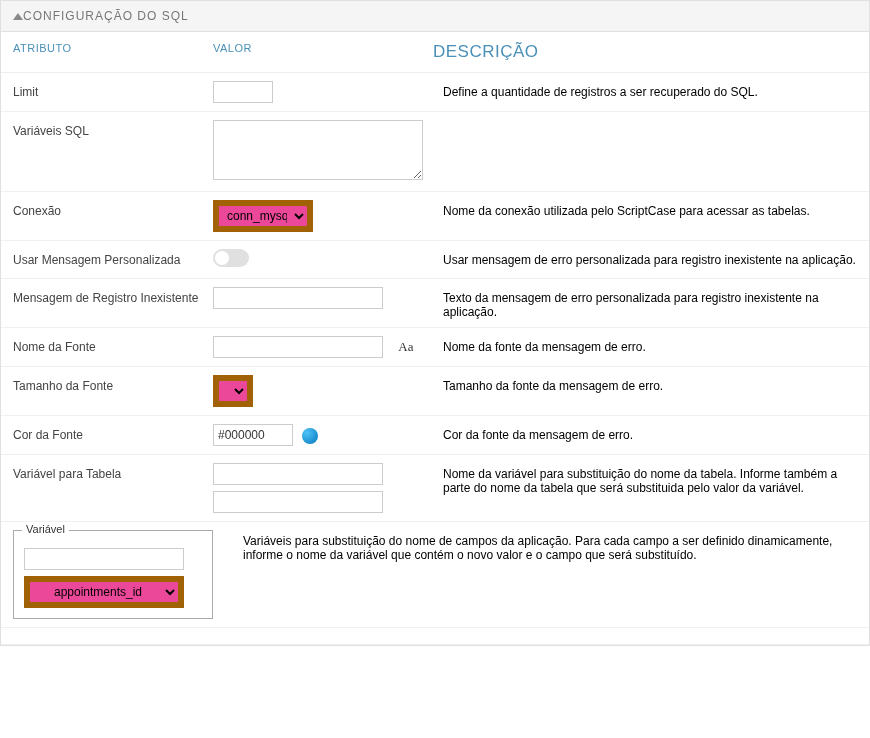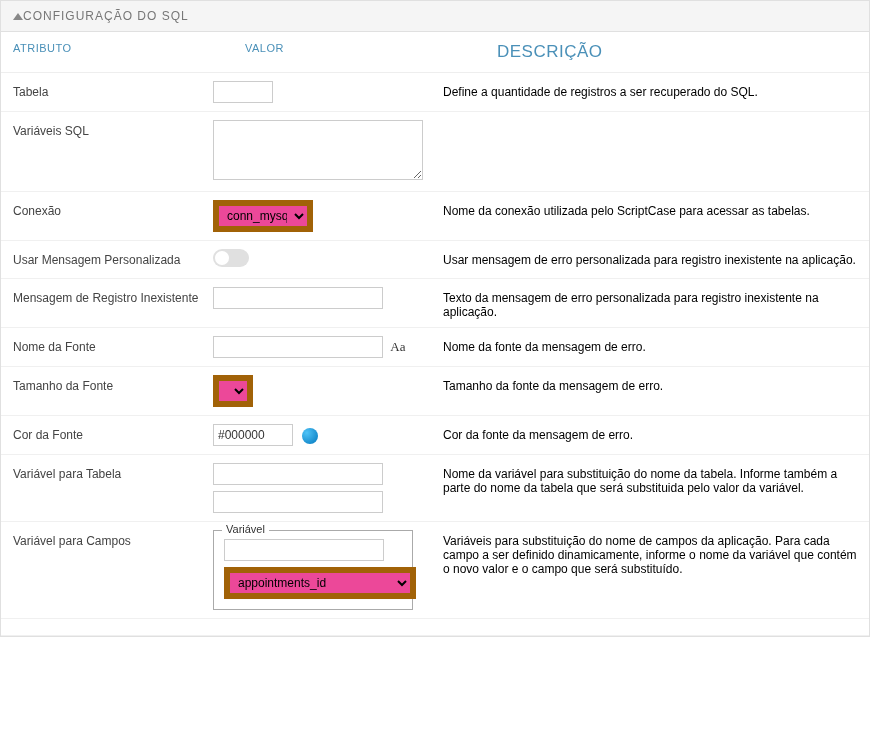--- a/index.html
+++ b/index.html
@@ -32,21 +32,20 @@
       height: 0;
       border-left: 5px solid transparent;
       border-right: 5px solid transparent;
       border-bottom: 7px solid #888;
       display: inline-block;
     }
     .columns-header {
       display: flex;
       padding: 10px 12px;
       border-bottom: 1px solid #eee;
-      gap: 32px;
     }
     .col-attr {
       width: 200px;
       color: #4a90b8;
       font-size: 11px;
       letter-spacing: 0.5px;
     }
     .col-val {
       width: 220px;
       color: #4a90b8;
@@ -141,54 +140,55 @@
       position: absolute;
       top: 2px;
     }
     .toggle.off .knob {
       left: 2px;
     }
     .icon-aa {
       font-family: serif;
       font-size: 13px;
       color: #333;
-      margin-left: 4px;
+      margin-left: 12px;
       cursor: pointer;
     }
     .icon-palette {
       display: inline-block;
       width: 16px;
       height: 16px;
       background: radial-gradient(circle at 30% 30%, #4fc3f7, #0277bd);
       border-radius: 50%;
       margin-left: 6px;
       cursor: pointer;
       vertical-align: middle;
     }
     .fieldset {
       border: 1px solid #aaa;
-      padding: 8px 10px 10px;
+      padding: 17px 10px 10px;
       width: 200px;
       position: relative;
     }
     .fieldset .legend {
       position: absolute;
       top: -8px;
       left: 8px;
       background: #fff;
       padding: 0 4px;
       font-size: 11px;
       color: #333;
     }
     .fieldset input {
       width: 160px;
       margin-bottom: 6px;
     }
     .fieldset select {
-      width: 192px;
+      width: 160px;
+      text-align: center;
     }
     .stack-inputs {
       display: flex;
       flex-direction: column;
       gap: 6px;
     }
   </style>
 </head>
 <body>
 
@@ -199,21 +199,21 @@
   </div>
 
   <div class="columns-header">
     <div class="col-attr">ATRIBUTO</div>
     <div class="col-val">VALOR</div>
     <div class="col-desc">DESCRIÇÃO</div>
   </div>
 
 
   <div class="row">
-    <div class="attr">Tabela</div>
+    <div class="attr">Limit</div>
     <div class="val">
       <input type="text" class="small" value="" style="">
     </div>
     <div class="desc">Define a quantidade de registros a ser recuperado do SQL.</div>
   </div>
 
   <div class="row">
     <div class="attr">Variáveis SQL</div>
     <div class="val">
       <textarea class="prep-area" style=""></textarea>
@@ -282,21 +282,20 @@
     <div class="val">
       <div class="stack-inputs">
         <input type="text" class="medium" value="" style="">
         <input type="text" class="medium" value="" style="">
       </div>
     </div>
     <div class="desc">Nome da variável para substituição do nome da tabela. Informe também a parte do nome da tabela que será substituida pelo valor da variável.</div>
   </div>
 
   <div class="row">
-    <div class="attr">Variável para Campos</div>
     <div class="val">
       <div class="fieldset">
         <span class="legend">Variável</span>
         <input type="text" value="" style="">
         <select>
           <option>appointments_id</option>
         </select>
       </div>
     </div>
     <div class="desc">Variáveis para substituição do nome de campos da aplicação. Para cada campo a ser definido dinamicamente, informe o nome da variável que contém o novo valor e o campo que será substituído.</div>

